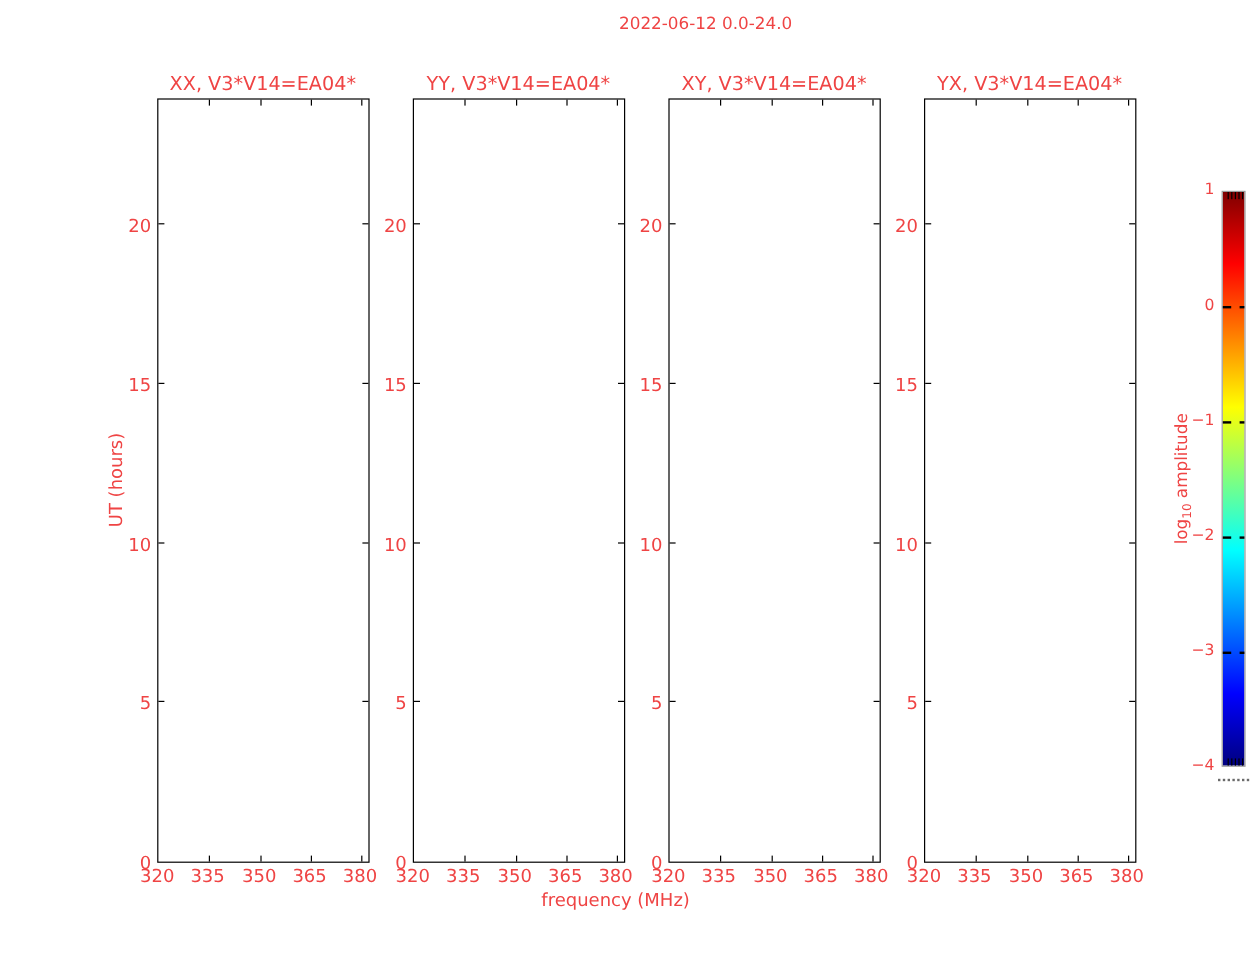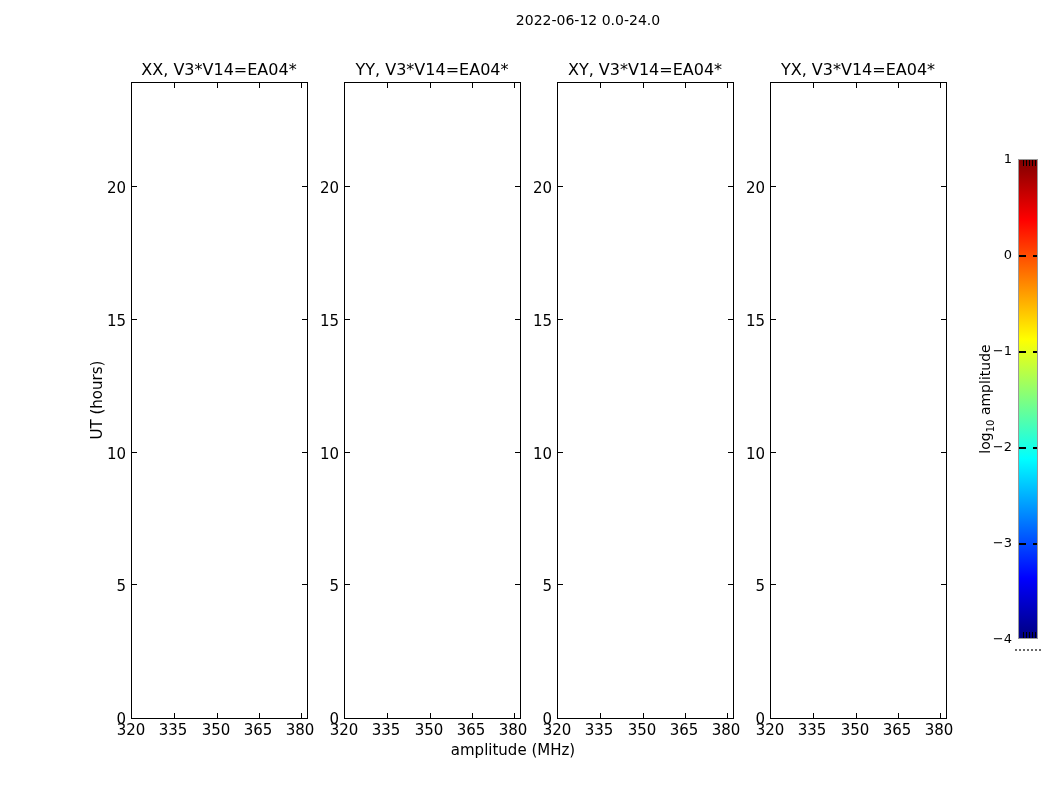--- a/index.html
+++ b/index.html
@@ -1,18 +1,18 @@
 <!DOCTYPE html>
 <html><head>
 <meta charset="utf-8">
 <style>
   html,body{margin:0;padding:0;background:#fff;}
   .fig{
     position:relative;width:1050px;height:800px;background:#ffffff;
-    font-family:"DejaVu Sans","Liberation Sans",sans-serif;color:#000000;
+    font-family:"DejaVu Sans","Liberation Sans",sans-serif;color:#ef4444;
     overflow:hidden;
   }
   .suptitle{
     position:absolute;top:13px;left:588px;transform:translateX(-50%);
     font-size:14px;line-height:1;white-space:nowrap;
   }
   .panel{
     position:absolute;top:82px;width:177px;height:637px;
     border:1px solid #000;box-sizing:border-box;background:#fff;
   }
@@ -132,21 +132,21 @@
       <div class="tick-h" style="bottom: 133px; left: 0px;"></div>
       <div class="tick-h" style="bottom: 133px; right: 0px;"></div>
       <div class="tick-h" style="bottom: 265px; left: 0px;"></div>
       <div class="tick-h" style="bottom: 265px; right: 0px;"></div>
       <div class="tick-h" style="bottom: 398px; left: 0px;"></div>
       <div class="tick-h" style="bottom: 398px; right: 0px;"></div>
       <div class="tick-h" style="bottom: 531px; left: 0px;"></div>
       <div class="tick-h" style="bottom: 531px; right: 0px;"></div>
     </div>
 
-  <div class="axis-label xlabel">amplitude (MHz)</div>
+  <div class="axis-label xlabel">frequency (MHz)</div>
   <div class="axis-label ylabel">UT (hours)</div>
 
   <div class="cbar" style="background: linear-gradient(to top, rgb(0, 0, 128) 0%, rgb(0, 0, 255) 12.5%, rgb(0, 255, 255) 37.5%, rgb(255, 255, 0) 62.5%, rgb(255, 0, 0) 87.5%, rgb(128, 0, 0) 100%); border-color: rgb(154, 154, 154);">
       <div class="cbar-dash" style="left: 0px; width: 7px; top: 95px;"></div>
       <div class="cbar-dash" style="right: 0px; width: 4px; top: 95px;"></div>
       <div class="cbar-dash" style="left: 0px; width: 7px; top: 191px;"></div>
       <div class="cbar-dash" style="right: 0px; width: 4px; top: 191px;"></div>
       <div class="cbar-dash" style="left: 0px; width: 7px; top: 287px;"></div>
       <div class="cbar-dash" style="right: 0px; width: 4px; top: 287px;"></div>
       <div class="cbar-dash" style="left: 0px; width: 7px; top: 383px;"></div>

